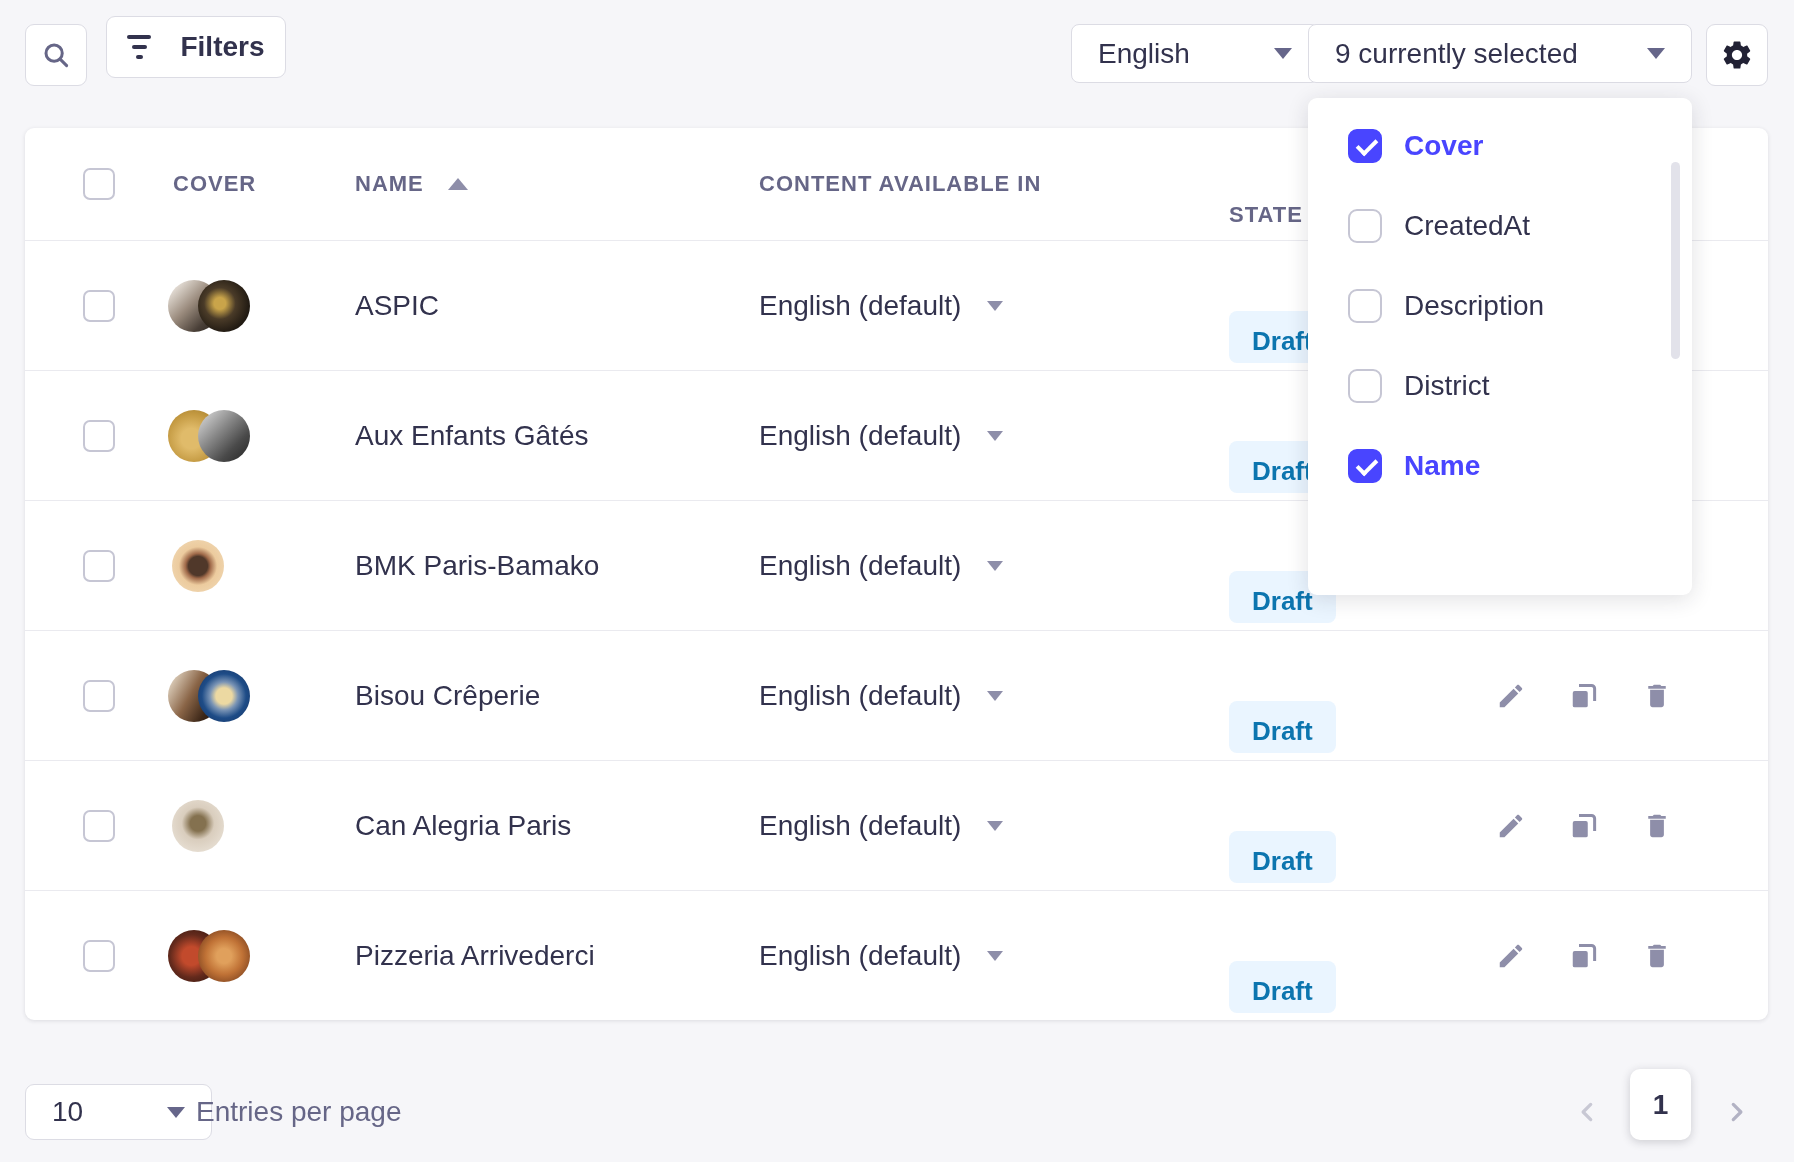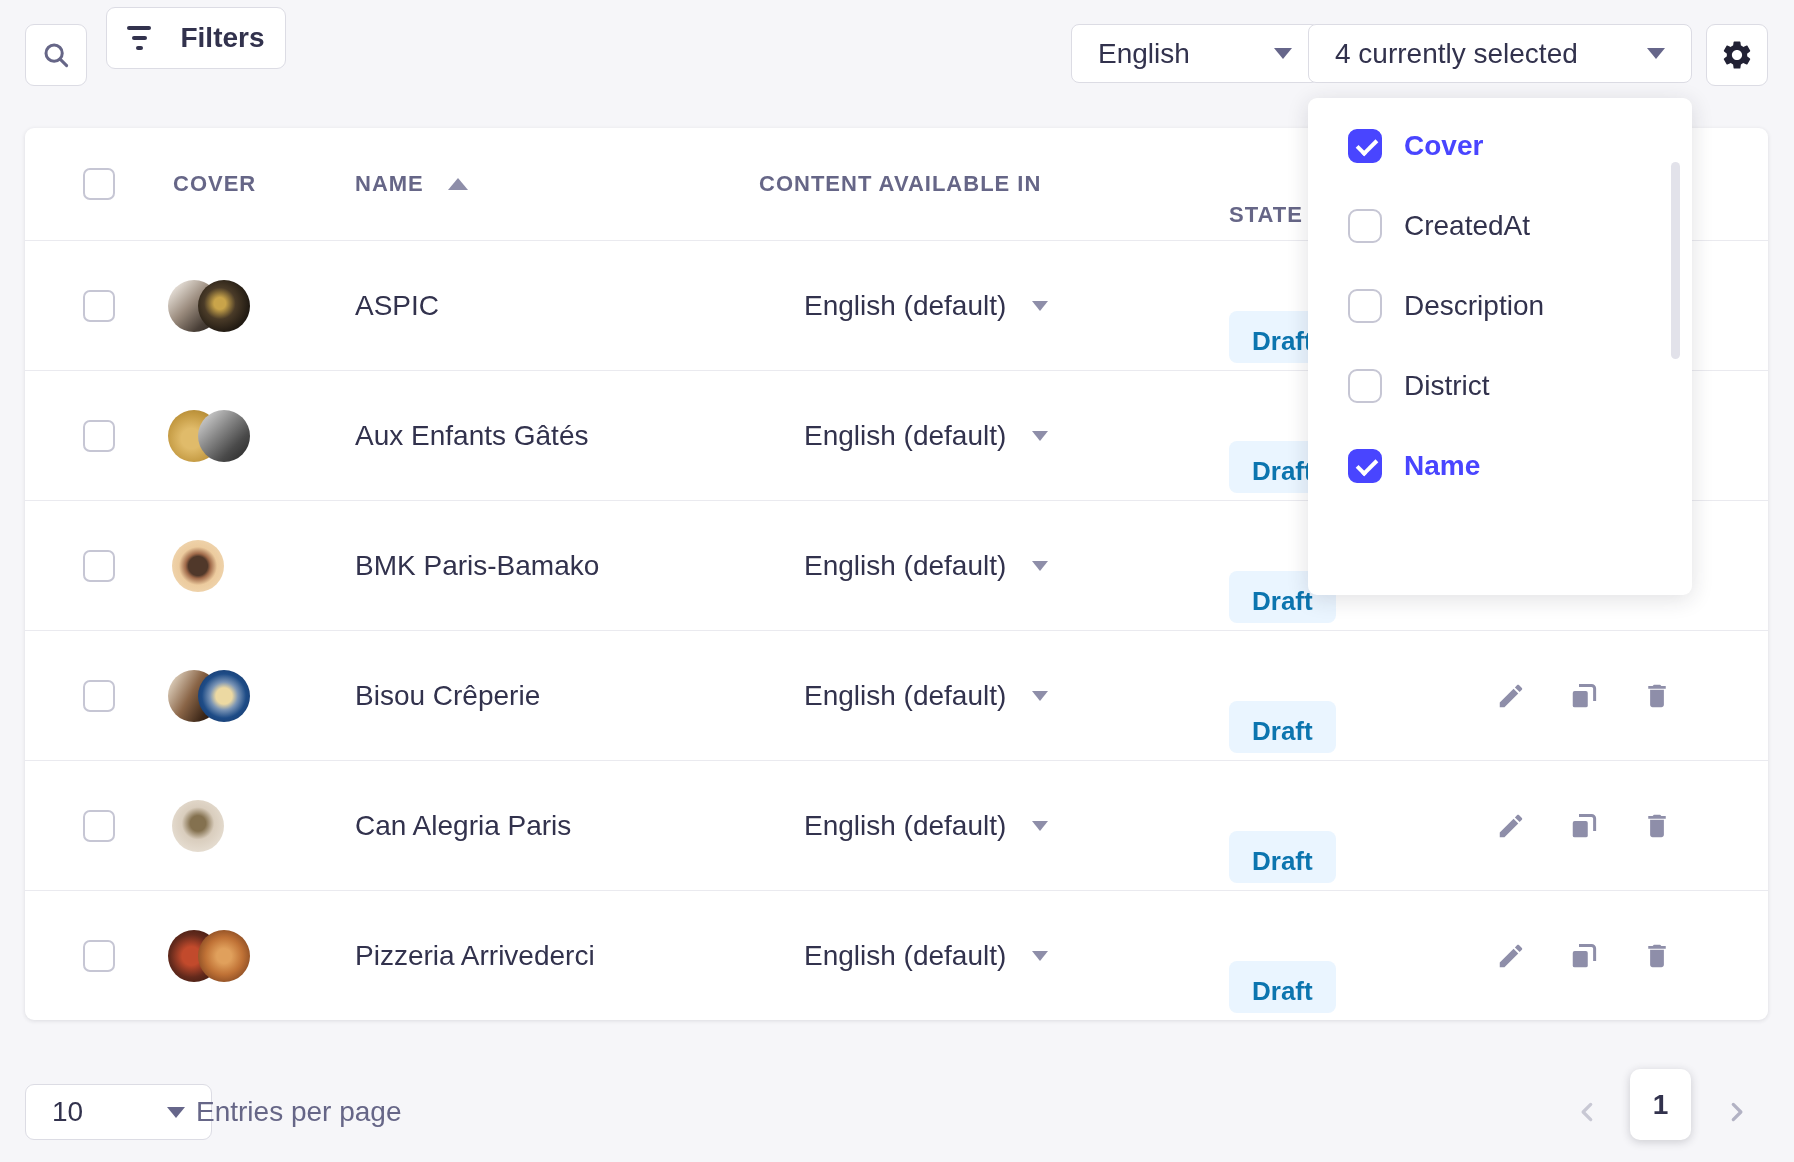--- a/index.html
+++ b/index.html
@@ -12,21 +12,21 @@
     overflow:hidden;
   }
 
   
   .tb-btn {
     position:absolute; background:#fff; border:1px solid #dcdce4;
     border-radius:9px; display:flex; align-items:center; justify-content:center;
     cursor:pointer;
   }
   .btn-search   { left:25px;  top:24px; width:62px;  height:62px; }
-  .btn-filters  { left:106px; top:7px; width:180px; height:62px; gap:29px; }
+  .btn-filters  { left:106px; top:16px; width:180px; height:62px; gap:29px; }
   .btn-filters .lbl { font-size:28px; font-weight:700; color:#32324d; }
   .btn-settings { left:1706px; top:24px; width:62px; height:62px; }
 
   .tb-select {
     position:absolute; background:#fff; border:1px solid #dcdce4; border-radius:8px;
     display:flex; align-items:center; justify-content:space-between;
     padding:0 26px; cursor:pointer; font-size:28px; color:#32324d;
   }
   .sel-language { left:1071px; top:24px; width:248px; height:59px; }
   .sel-columns  { left:1308px; top:24px; width:384px; height:59px; }
@@ -69,21 +69,21 @@
     border-bottom:12px solid #8e8ea9;
   }
 
   .checkbox {
     width:32px; height:32px; background:#fff;
     border:2px solid #c6c6d4; border-radius:7px; cursor:pointer;
   }
 
   .row-name { font-size:28px; color:#32324d; }
 
-  .lang { display:flex; align-items:center; gap:26px; cursor:pointer;margin-left:45px; }
+  .lang { display:flex; align-items:center; gap:26px; cursor:pointer; }
   .lang .txt { font-size:28px; color:#32324d; }
   .lang .caret-down { border-left-width:8px; border-right-width:8px; border-top-width:10px; border-top-color:#8e8ea9; }
 
   .badge {
     display:inline-block; background:#eaf5ff; color:#0c75af;
     font-size:26px; font-weight:700; line-height:60px; height:52px;
     padding:0 23px; border-radius:8px;
   }
 
   .actions { position:absolute; top:50%; transform:translateY(-50%); left:1470px; display:flex; gap:41px; }
@@ -175,21 +175,21 @@
     </span>
   <span class="lbl">Filters</span>
 </button>
 
 <div class="tb-select sel-language">
   <span>English</span>
   <span class="caret-down"></span>
 </div>
 
 <div class="tb-select sel-columns">
-  <span>4 currently selected</span>
+  <span>9 currently selected</span>
   <span class="caret-down"></span>
 </div>
 
 <button class="tb-btn btn-settings">
   <span style="display:flex;">
     <svg width="34" height="34" viewBox="0 0 24 24" fill="#212134">
       <path d="M19.14 12.94c.04-.3.06-.61.06-.94 0-.32-.02-.64-.07-.94l2.03-1.58c.18-.14.23-.41.12-.61l-1.92-3.32c-.12-.22-.37-.29-.59-.22l-2.39.96c-.5-.38-1.03-.7-1.62-.94l-.36-2.54c-.04-.24-.24-.41-.48-.41h-3.84c-.24 0-.43.17-.47.41l-.36 2.54c-.59.24-1.13.57-1.62.94l-2.39-.96c-.22-.08-.47 0-.59.22L2.74 8.87c-.12.21-.08.47.12.61l2.03 1.58c-.05.3-.09.63-.09.94s.02.64.07.94l-2.03 1.58c-.18.14-.23.41-.12.61l1.92 3.32c.12.22.37.29.59.22l2.39-.96c.5.38 1.03.7 1.62.94l.36 2.54c.05.24.24.41.48.41h3.84c.24 0 .44-.17.47-.41l.36-2.54c.59-.24 1.13-.56 1.62-.94l2.39.96c.22.08.47 0 .59-.22l1.92-3.32c.12-.22.07-.47-.12-.61l-2.01-1.58zM12 15.6c-1.98 0-3.6-1.62-3.6-3.6s1.62-3.6 3.6-3.6 3.6 1.62 3.6 3.6-1.62 3.6-3.6 3.6z"></path>
     </svg>
   </span>
 </button>

